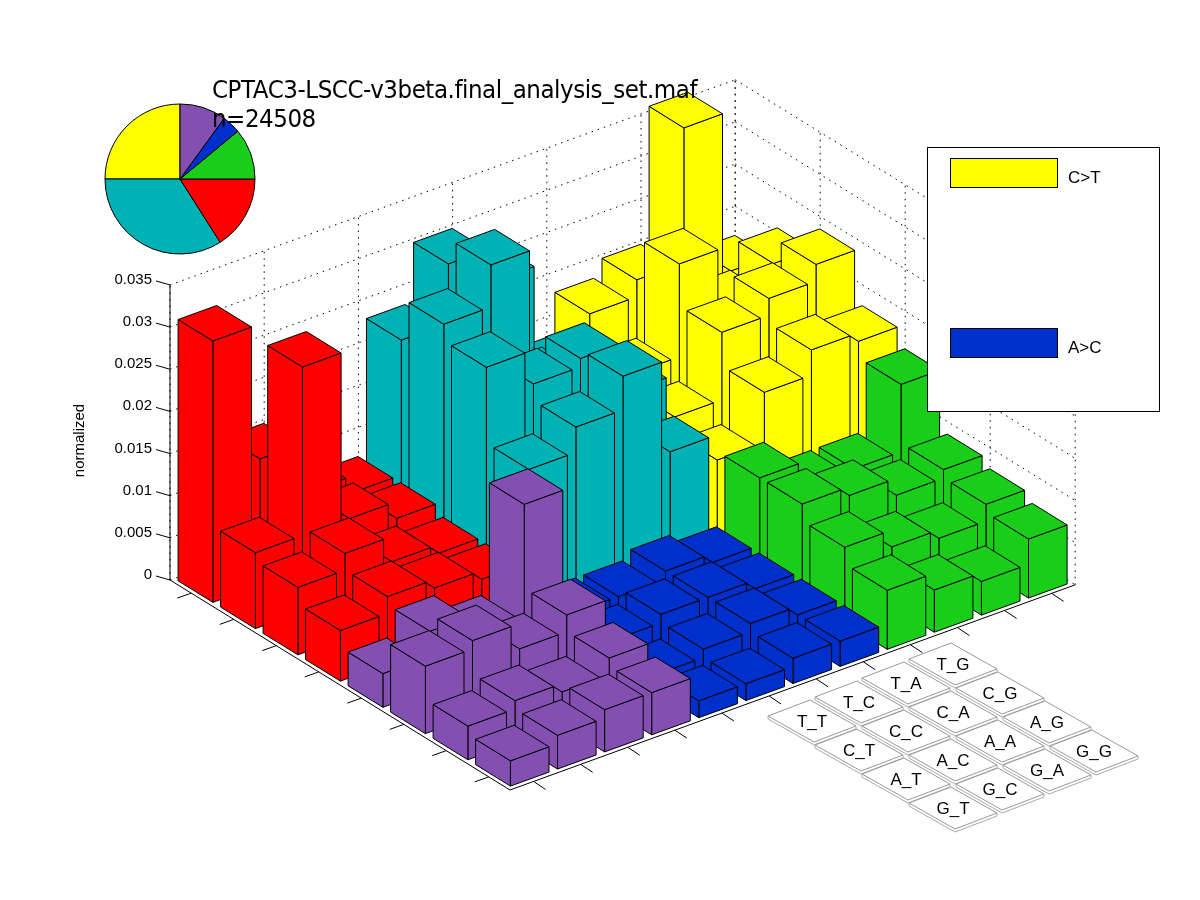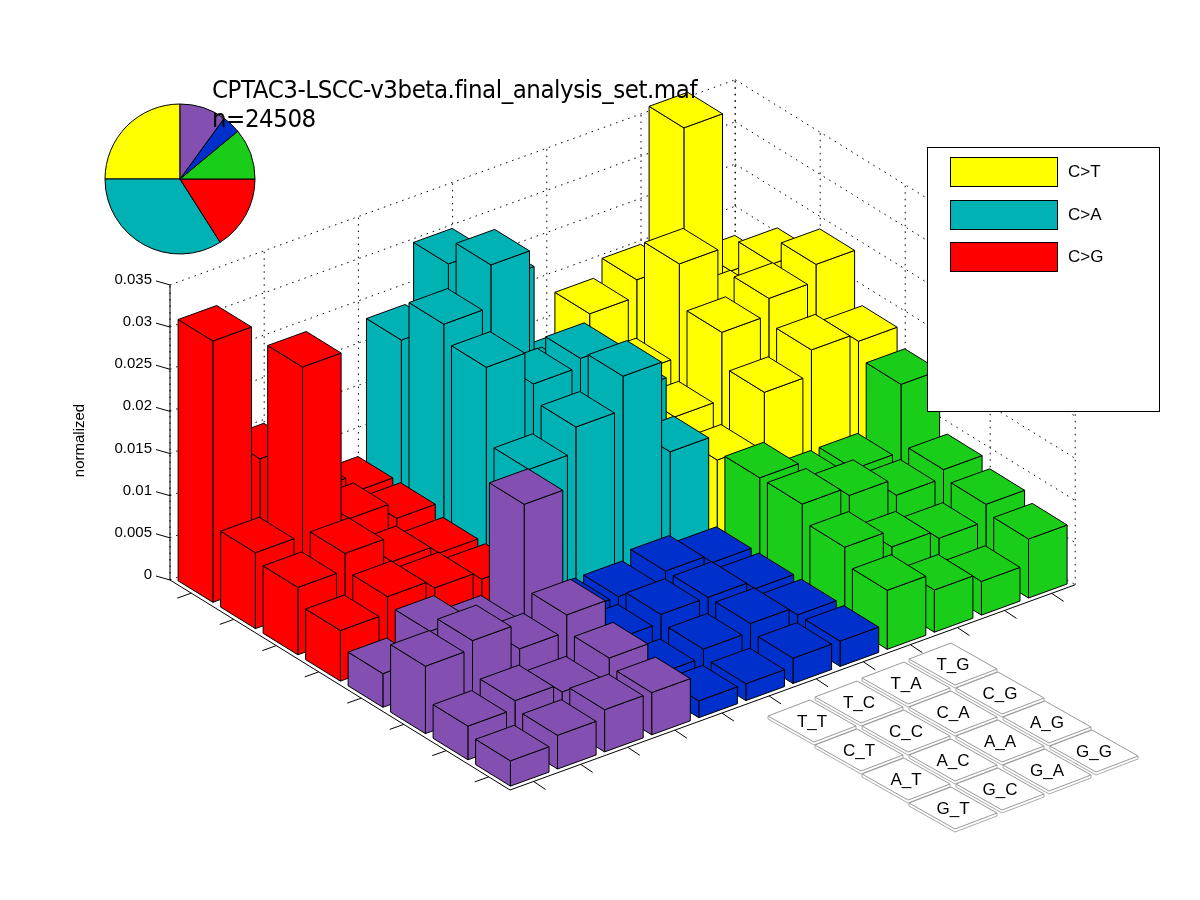--- a/index.html
+++ b/index.html
@@ -5,21 +5,21 @@
   html, body { margin: 0; padding: 0; background: #ffffff; }
   body { width: 1200px; height: 900px; position: relative; overflow: hidden;
          font-family: "Liberation Sans", "DejaVu Sans", sans-serif; }
   #figure { position: absolute; left: 0; top: 0; width: 1200px; height: 900px; }
   .title-line { position: absolute; font-family: "DejaVu Sans", sans-serif; font-size: 25px;
                 color: #000; white-space: nowrap; letter-spacing: -0.5px; transform: scaleX(0.92); transform-origin: left top; }
   #title1 { left: 212px; top: 75px; }
   #title2 { left: 212px; top: 104px; }
   .legend { position: absolute; left: 927px; top: 147px; width: 231px; height: 263px;
             border: 1px solid #000; background: #fff; }
-  .legend-item { position: absolute; left: 22px; height: 32px; display: flex; align-items: center; }
+  .legend-item { position: absolute; left: 22px; height: 32px; display: flex; align-items: flex-end; }
   .legend-swatch { width: 108px; height: 30px; border: 1px solid #000; box-sizing: border-box; }
   .legend-label { margin-left: 10px; font-size: 17px; color: #000; font-family: "Liberation Sans", sans-serif; }
   #ylabel { position: absolute; left: 42px; top: 440px; font-size: 15px; transform: rotate(-90deg);
             transform-origin: center; white-space: nowrap; color: #000; width: 80px; text-align: center; }
   text { font-family: "Liberation Sans", sans-serif; }
 </style>
 </head>
 <body>
 
 <div id="figure">
@@ -673,22 +673,18 @@
   <div class="title-line" id="title2">n=24508</div>
 
   <div id="ylabel" style="left: 38px; top: 432px;">normalized</div>
   <div id="yticks"></div>
 
   <div class="legend">
     <div class="legend-item" style="top:8px">
       <div class="legend-swatch" style="background:#ffff00"></div>
       <span class="legend-label">C&gt;T</span>
     </div>
-    <div class="legend-item" style="top:51px">
-      <div class="legend-swatch" style="background:#00b2b4"></div>
-      <span class="legend-label">C&gt;A</span>
-    </div>
-    <div class="legend-item" style="top:93px">
-      <div class="legend-swatch" style="background:#ff0000"></div>
-      <span class="legend-label">C&gt;G</span>
+    <div class="legend-item" style="top:178px">
+      <div class="legend-swatch" style="background:#0030cc"></div>
+      <span class="legend-label">A&gt;C</span>
     </div>
   </div>
 </div>
 
 </body></html>

